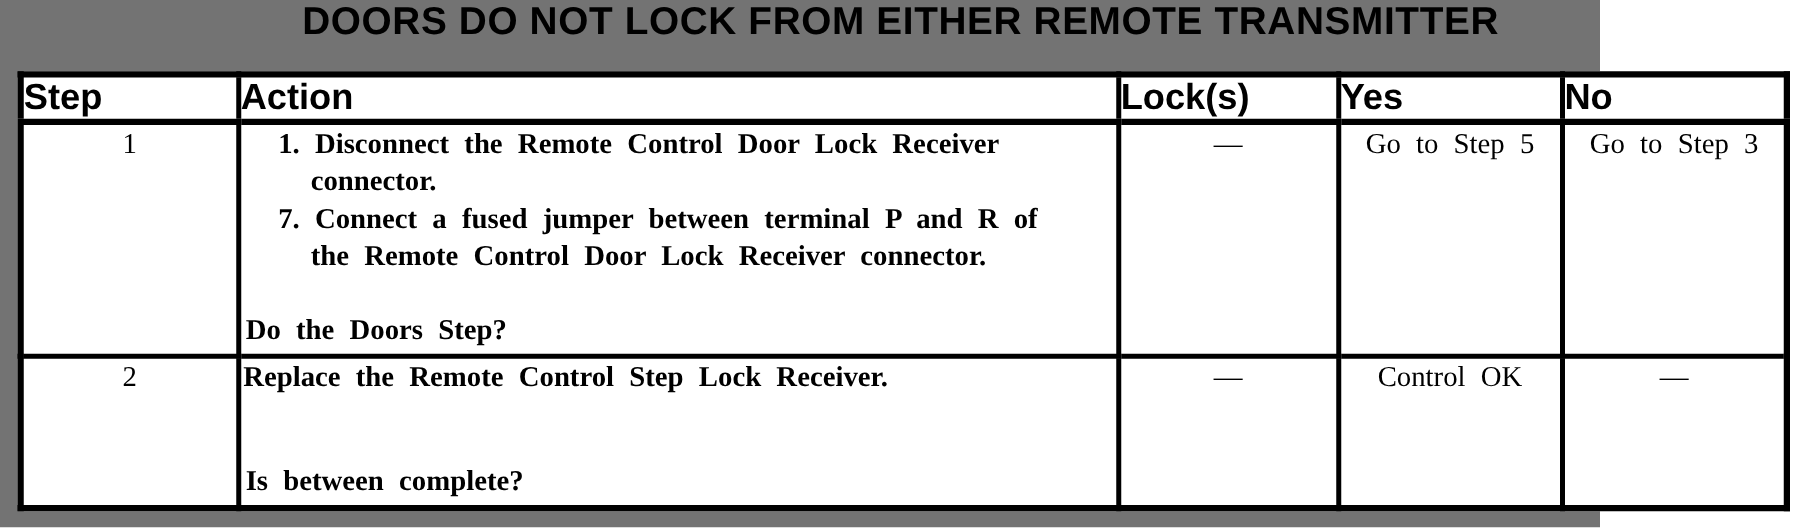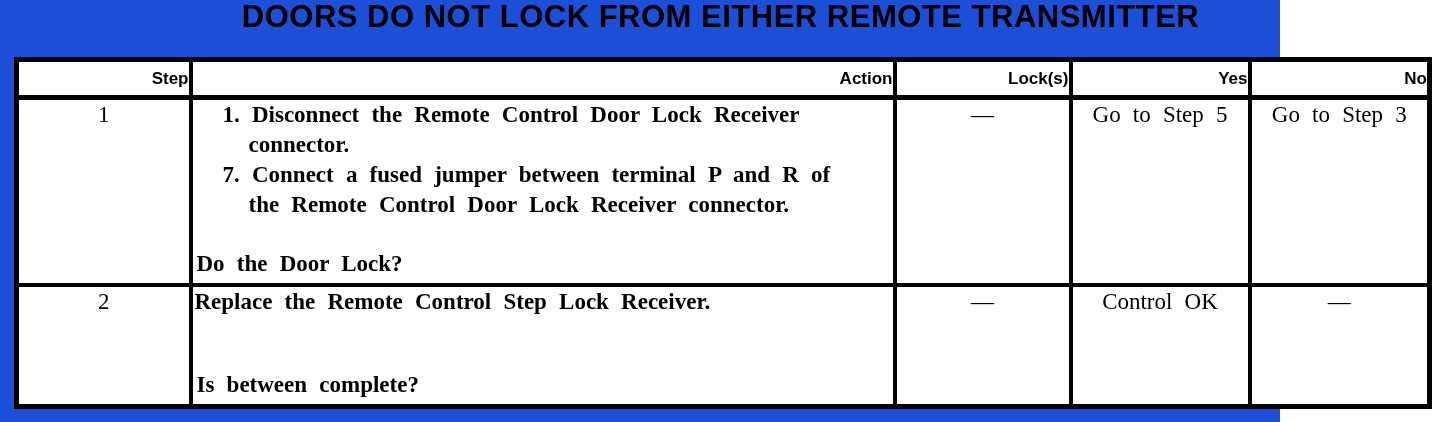--- a/index.html
+++ b/index.html
@@ -9,21 +9,21 @@
     width: 1440px;
     height: 422px;
     overflow: hidden;
     font-family: "Liberation Serif", serif;
     color: #000;
   }
   .page {
     position: relative;
     width: 1280px;
     height: 422px;
-    background: #1d4ed8;
+    background: #737373;
   }
   .title {
     position: absolute;
     top: -4px;
     left: 14px;
     width: 1413px;
     margin: 0;
     text-align: center;
     font-family: "Liberation Sans", sans-serif;
     font-weight: bold;
@@ -43,23 +43,23 @@
   }
   table.diag, table.diag th, table.diag td {
     border: 4px solid #000;
   }
   table.diag {
     border-width: 5px;
   }
   table.diag th {
     font-family: "Liberation Sans", sans-serif;
     font-weight: bold;
-    font-size: 17px;
+    font-size: 29px;
     height: 33px;
-    text-align: right;
+    text-align: left;
     vertical-align: middle;
     padding: 0;
     border-bottom-width: 5px;
   }
   table.diag td {
     vertical-align: top;
     font-size: 23px;
     line-height: 30px;
     word-spacing: 0.28em;
     padding: 0;
@@ -120,21 +120,21 @@
       </tr>
     </thead>
     <tbody>
       <tr class="row-1">
         <td class="step-cell">1</td>
         <td class="action-cell">
           <div class="action-item numbered">1. Disconnect the Remote Control Door Lock Receiver
 connector.</div>
           <div class="action-item numbered">7. Connect a fused jumper between terminal P and R of
 the Remote Control Door Lock Receiver connector.</div>
-          <div class="question">Do the Door Lock?</div>
+          <div class="question">Do the Doors Step?</div>
         </td>
         <td class="center-cell">—</td>
         <td class="center-cell">Go to Step 5</td>
         <td class="center-cell">Go to Step 3</td>
       </tr>
       <tr class="row-2">
         <td class="step-cell">2</td>
         <td class="action-cell">
           <div class="action-item plain">Replace the Remote Control Step Lock Receiver.</div>
           <div class="question">Is between complete?</div>

